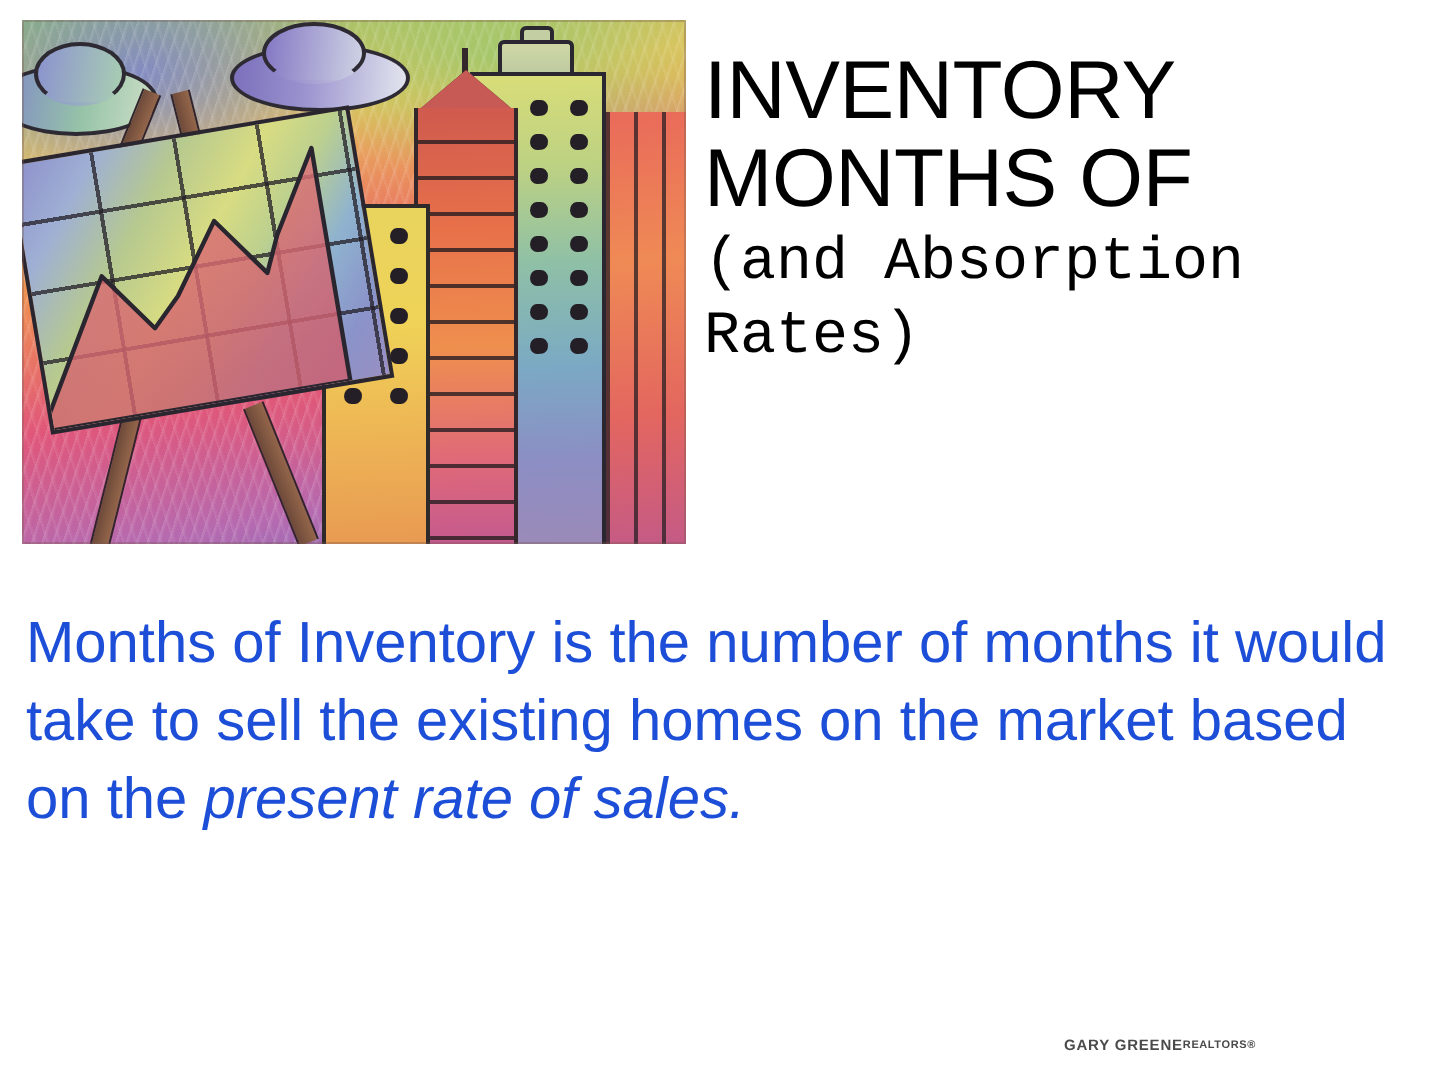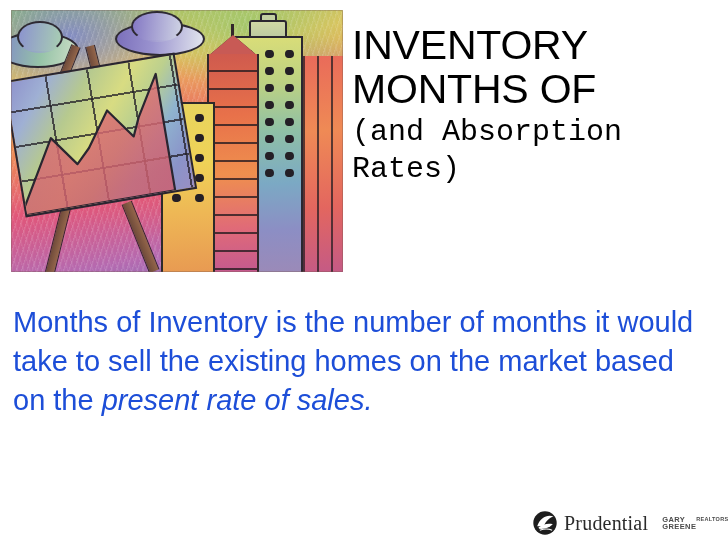--- a/index.html
+++ b/index.html
@@ -367,28 +367,19 @@
   <div class="title-block">
     <div class="title-main">INVENTORY</div>
     <div class="title-main">MONTHS OF</div>
     <div class="title-sub">(and Absorption</div>
     <div class="title-sub">Rates)</div>
   </div>
 
   <div class="body-text"><span>Months of Inventory is the number of months it would take to sell the existing homes on the market based on the </span><span class="em">present rate of sales.</span></div>
 
   <div class="footer">
-    <div class="pru-logo">
-      <svg class="pru-mark" viewBox="0 0 40 40">
-        <circle cx="20" cy="20" r="18" fill="#1d1d1d"></circle>
-        <path d="M8 25 C 12 12, 24 6, 33 10 C 27 12, 21 17, 18 25 Z" fill="#ffffff"></path>
-        <path d="M10 27 C 16 22, 25 20, 32 22 C 27 27, 18 30, 11 29 Z" fill="#ffffff"></path>
-        <path d="M12 31 C 18 29, 26 29, 31 31" stroke="#ffffff" stroke-width="1.6" fill="none"></path>
-      </svg>
-      <span class="pru-word">Prudential</span>
-    </div>
     <div class="gg-logo">
       <span class="gg-top">GARY GREENE</span>
       <span class="gg-bot">REALTORS®</span>
     </div>
   </div>
 
 </div>
 
 </body></html>

